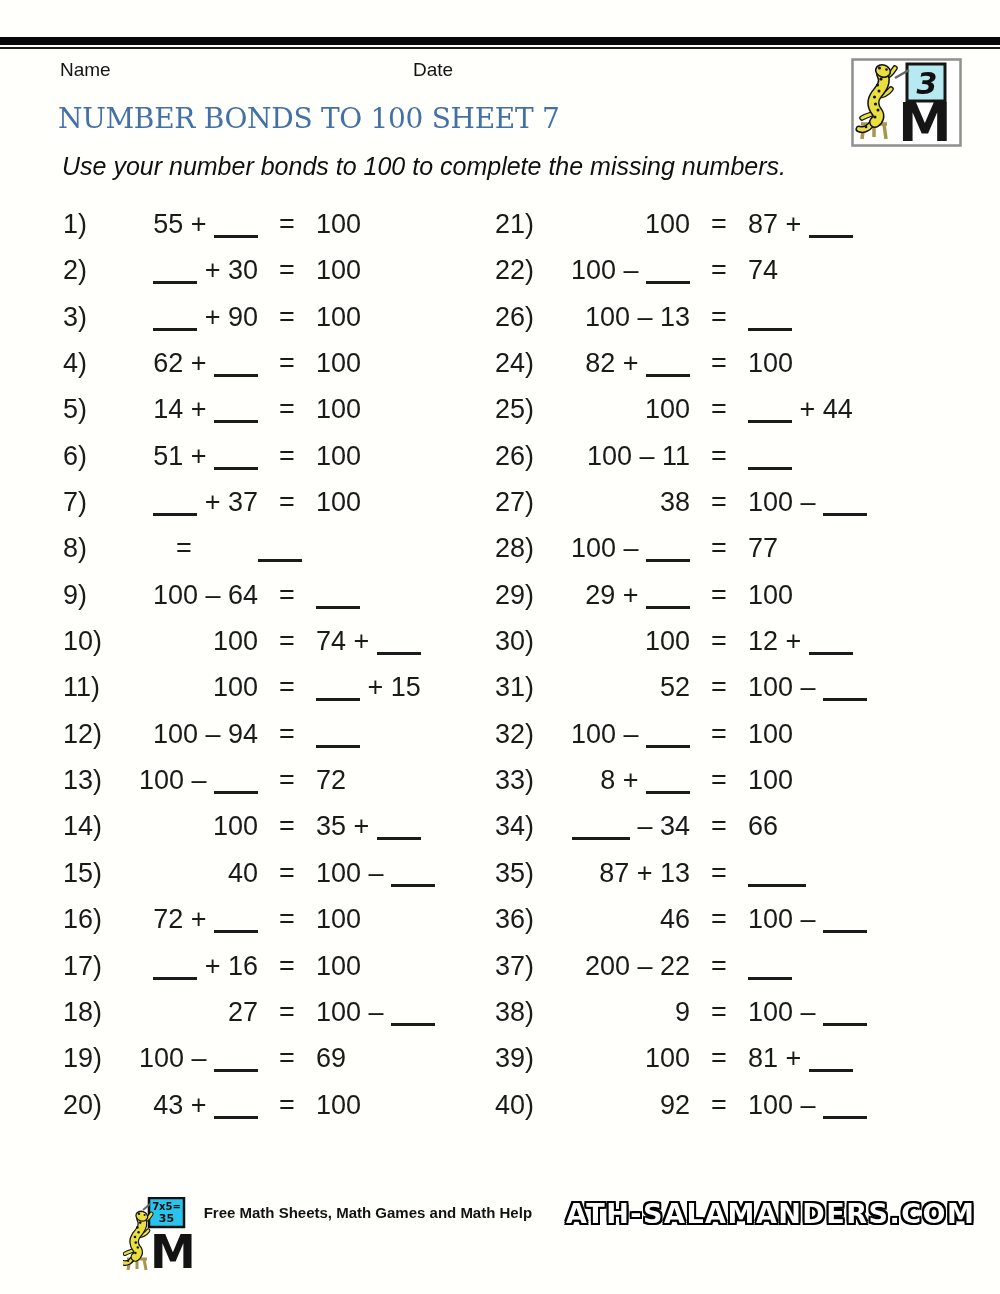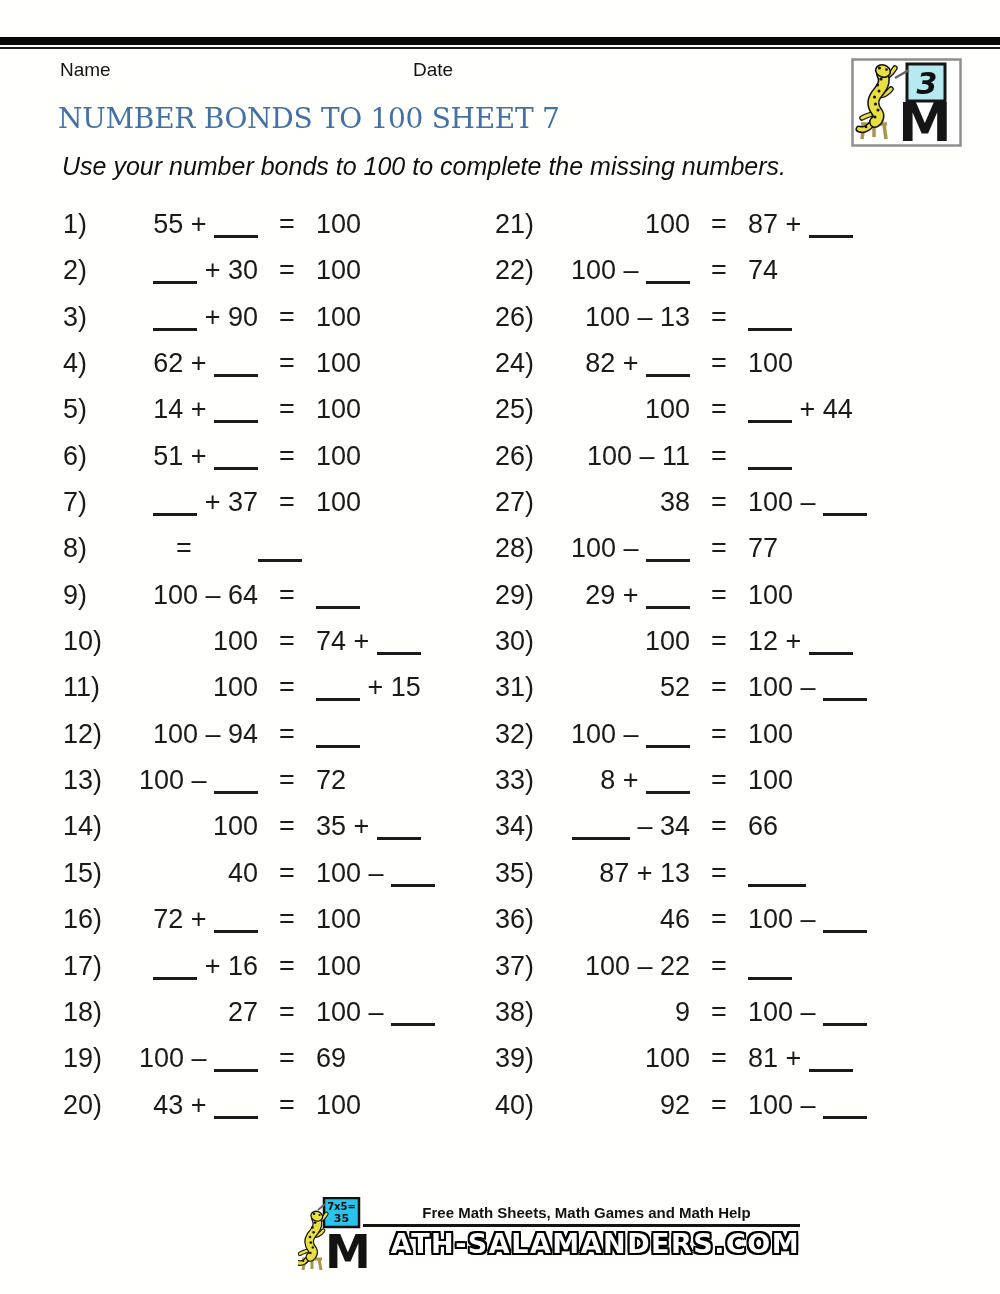--- a/index.html
+++ b/index.html
@@ -49,21 +49,21 @@
   .blank {
     display:inline-block;
     border-bottom:3px solid #1b1b1b;
     height:0;
     vertical-align:-5px;
   }
 
   .footer { position:absolute; left:0; top:1197px; width:1000px; display:flex; justify-content:center;padding-left:24px; }
   .footer-inner { display:flex; align-items:flex-start; margin-left:50px; }
   .footer-icon { width:70px; height:74px; margin-right:-5px; flex:none; }
-  .footer-right { display:flex; flex-direction:column; }
+  .footer-right { display:flex; flex-direction:row; }
   .footer-tagline {
     font-weight:700; font-size:15px; color:#121212;
     text-align:center; padding:7px 6px 0 16px; white-space:nowrap;
   }
   .footer-line { height:3px; background:#141414; margin-top:3px; }
   .footer-wordmark {
     font-family:"DejaVu Sans", sans-serif; font-weight:700;
     font-size:27px; letter-spacing:1.5px; line-height:1.1;
     margin-top:2px; white-space:nowrap;
     color:#ffffff;
@@ -347,21 +347,21 @@
     <span class="cell rhs"><span class="blank" style="width: 58px;"></span></span>
   </div>
       <div class="row">
     <span class="cell num">36)</span>
     <span class="cell lhs"><span>46</span></span>
     <span class="cell eq">=</span>
     <span class="cell rhs"><span>100 – </span><span class="blank" style="width: 44px;"></span></span>
   </div>
       <div class="row">
     <span class="cell num">37)</span>
-    <span class="cell lhs"><span>100 – 22</span></span>
+    <span class="cell lhs"><span>200 – 22</span></span>
     <span class="cell eq">=</span>
     <span class="cell rhs"><span class="blank" style="width: 44px;"></span></span>
   </div>
       <div class="row">
     <span class="cell num">38)</span>
     <span class="cell lhs"><span>9</span></span>
     <span class="cell eq">=</span>
     <span class="cell rhs"><span>100 – </span><span class="blank" style="width: 44px;"></span></span>
   </div>
       <div class="row">

